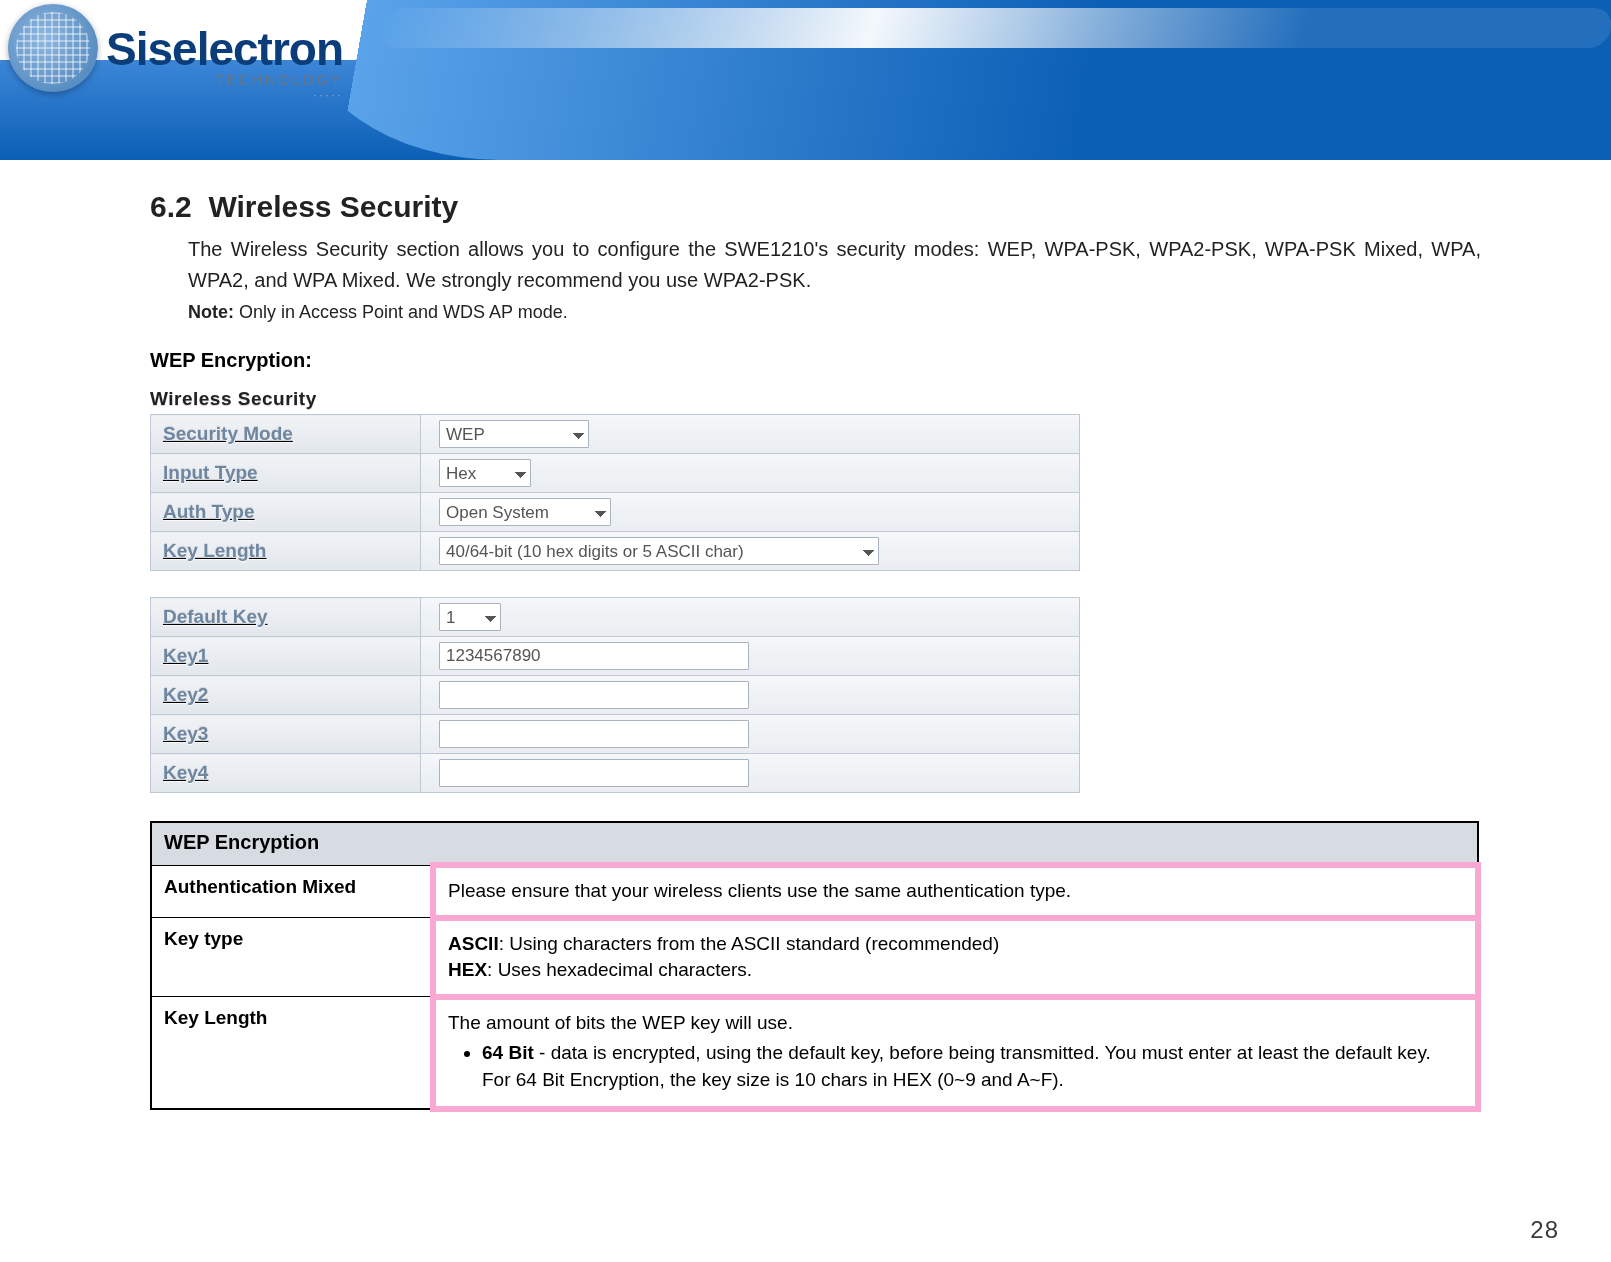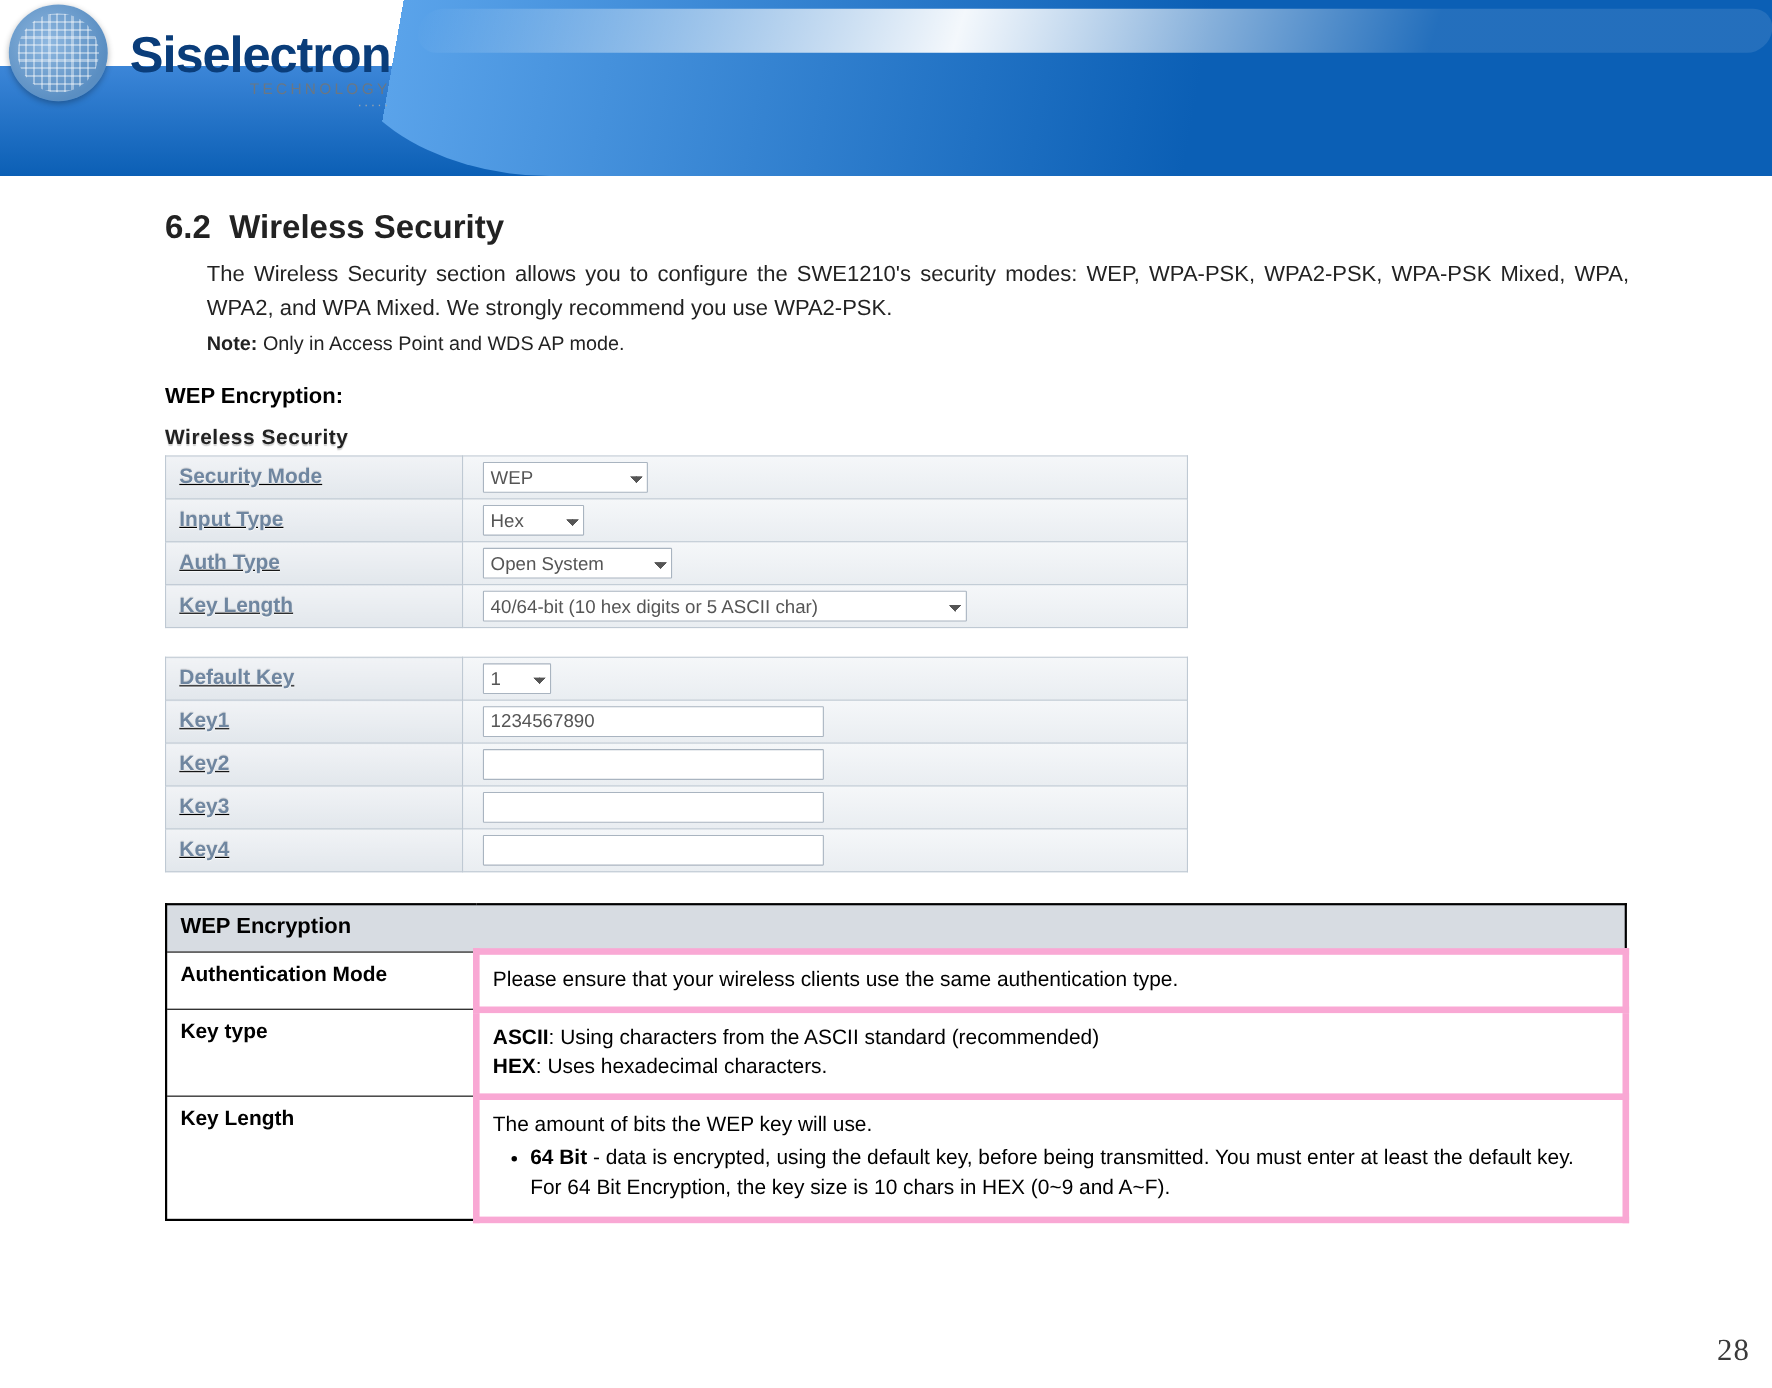--- a/index.html
+++ b/index.html
@@ -27,21 +27,21 @@
   }
   .banner-swoosh::after{
       content:"";
       position:absolute;left:80px;top:8px;right:0;height:40px;
       background:linear-gradient(100deg, rgba(255,255,255,0) 0%, rgba(255,255,255,.95) 40%, rgba(255,255,255,.1) 75%);
       border-radius:60px;
       transform:skewX(-8deg);
   }
   .logo-block {
     position: absolute; left: 8px; top: 4px; z-index: 2;
-    display:flex;align-items:flex-start;gap:20px;
+    display:flex;align-items:flex-start;gap:8px;
   }
   .logo-icon {
     width: 90px; height: 88px;
     background: radial-gradient(circle at 40% 40%, #8fb8e0 0, #5a8ec2 70%);
     border-radius: 50%;
     position: relative;
     box-shadow:0 2px 6px rgba(0,0,0,.3);
   }
   .logo-icon::after{
       content:""; position:absolute; inset:8px;
@@ -116,22 +116,22 @@
     width: 282px; font-weight: bold; font-size: 19px; padding: 10px 12px;
     border: 1px solid #000; vertical-align: top;
   }
   table.desc td.val {
     font-size: 19px; padding: 10px 12px; border: 6px solid #f9a8d4; line-height:1.4;
   }
   ul.bul { margin: 4px 0 0 0; padding-left: 34px; }
   ul.bul li { margin: 2px 0; }
 
   .page-num {
-    position: absolute; right: 20px; bottom: 18px;
-    font-family: Liberation Serif, serif; font-size: 28px; color: #3a3a3a;
+    position: absolute; right: 52px; bottom: 18px;
+    font-family: Liberation Sans, sans-serif; font-size: 24px; color: #3a3a3a;
     letter-spacing: 1px;
   }
 </style>
 </head>
 <body>
 
 <div class="header-banner">
   <div class="banner-swoosh"></div>
   <div class="logo-block">
     <div class="logo-icon"></div>
@@ -202,21 +202,21 @@
     </tbody>
       </table>
   </div>
 
   <table class="desc">
     <tbody>
         <tr>
           <th class="header-row" colspan="2">WEP Encryption</th>
         </tr>
     <tr>
-      <td class="label">Authentication Mode</td>
+      <td class="label">Authentication Mixed</td>
       <td class="val">Please ensure that your wireless clients use the same authentication type.</td>
     </tr>
     <tr>
       <td class="label">Key type</td>
       <td class="val">
         <b>ASCII</b><span>: Using characters from the ASCII standard (recommended)</span><br>
         <b>HEX</b><span>: Uses hexadecimal characters.</span>
       </td>
     </tr>
     <tr>

